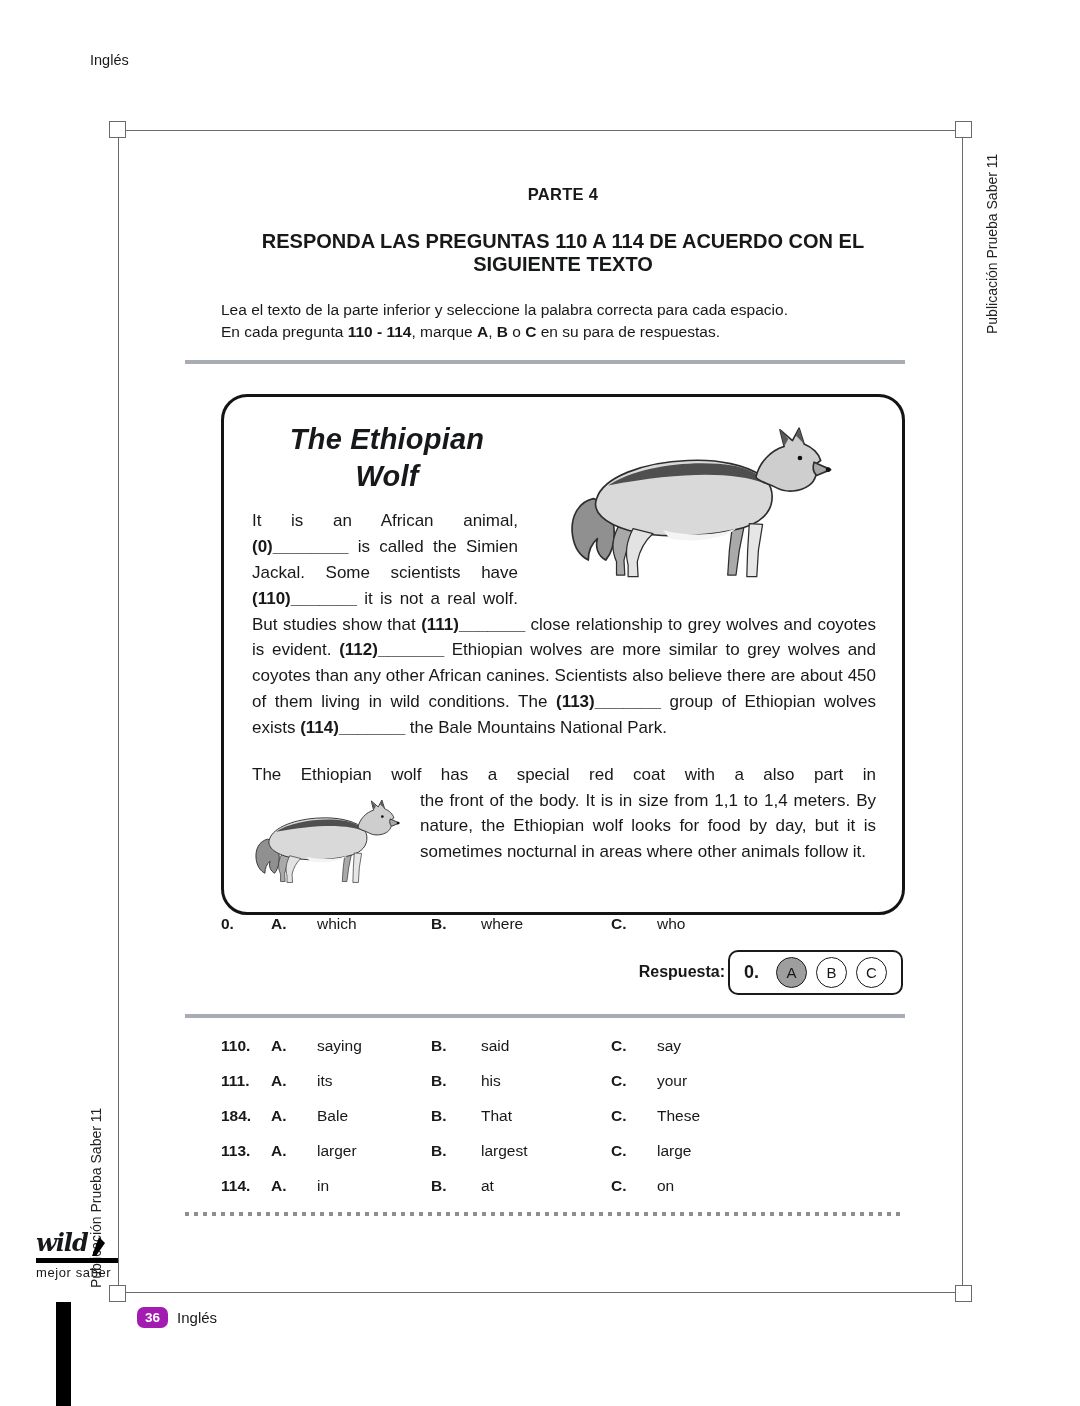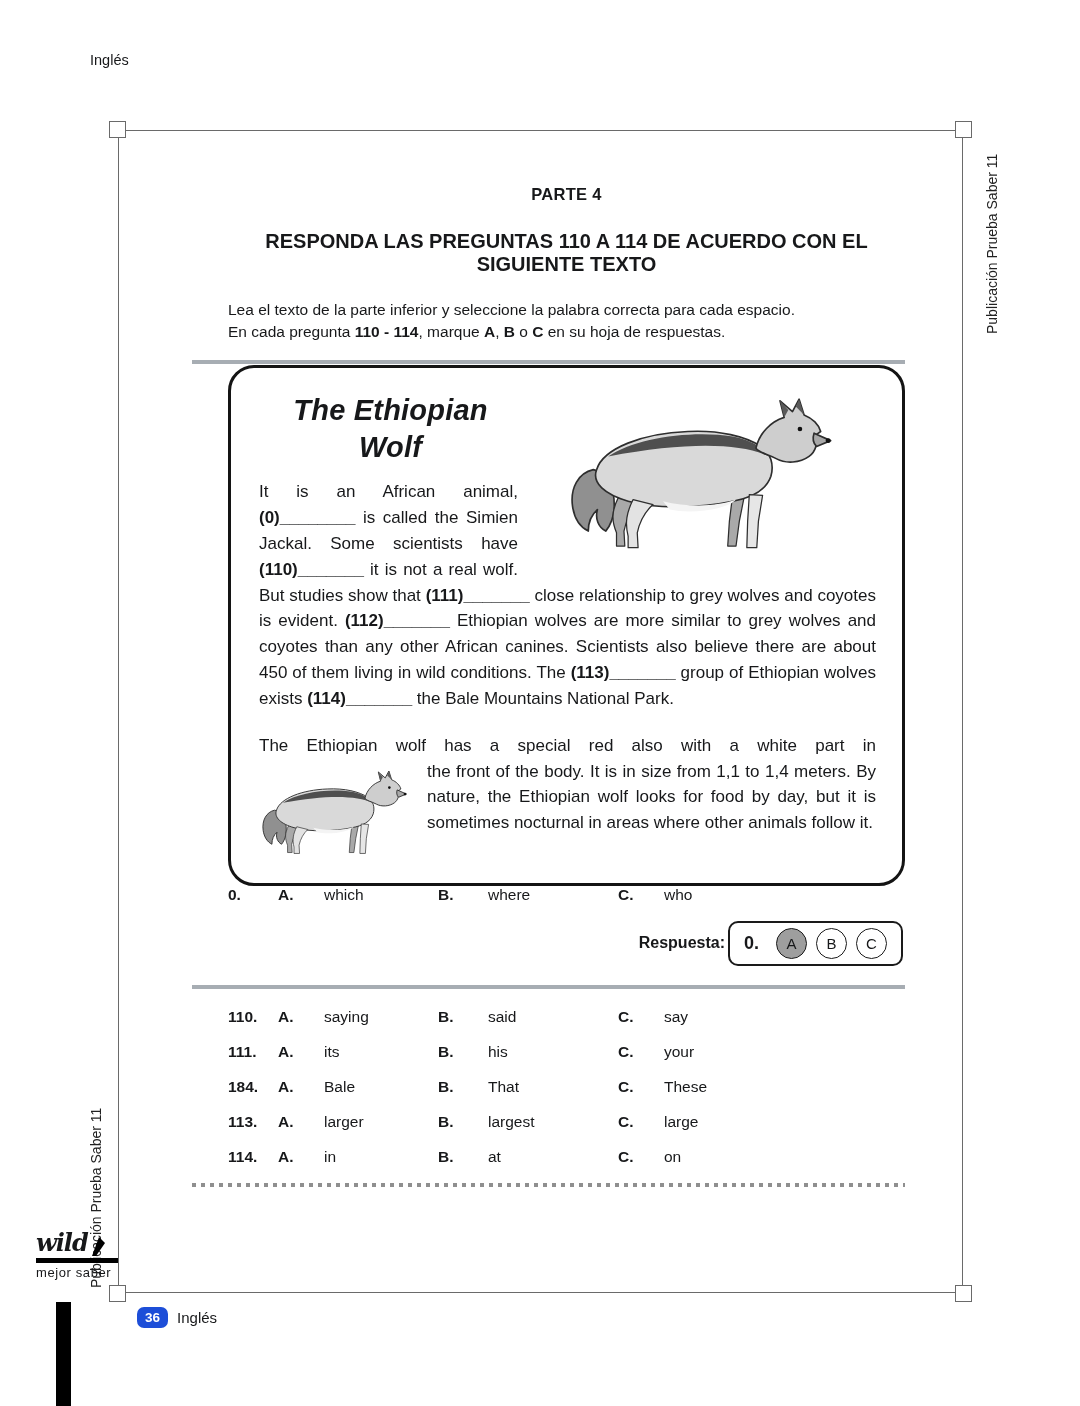--- a/index.html
+++ b/index.html
@@ -15,21 +15,20 @@
   .side-text {
     position:absolute; transform-origin:0 0; transform:rotate(-90deg);
     white-space:nowrap; font-size:14px; color:#222;
   }
   .side-right { left:984px; top:334px; }
   .side-left  { left:88px;  top:1288px; }
 
   .frame {
     position:absolute; left:118px; top:130px; width:845px; height:1163px;
     border:1.6px solid #6a6a6a;
-    padding-left:7px;
   }
   .corner {
     position:absolute; width:17px; height:17px;
     border:1.6px solid #6a6a6a; background:#fff;
   }
   .c-tl{left:-10px;top:-10px;} .c-tr{right:-10px;top:-10px;}
   .c-bl{left:-10px;bottom:-10px;} .c-br{right:-10px;bottom:-10px;}
 
   .inner { padding:54px 57px 0 102px; }
 
@@ -37,21 +36,21 @@
   .resp-title { text-align:center; font-weight:bold; font-size:20px; margin-bottom:23px; }
   .instr { font-size:15.5px; line-height:1.42; }
   .b { font-weight:700; }
 
   .divider {
     height:4px; background:#a7adb3;
     margin:17px 0 0 -36px; width:calc(100% + 36px);
   }
 
   .passage-box {
-    margin-top:1px; border:3px solid #141414; border-radius:26px;
+    margin-top:30px; border:3px solid #141414; border-radius:26px;
     padding:20px 26px 22px 28px; overflow:hidden;
   }
   .wolf-large { float:right; width:348px; height:166px; margin:2px 0 10px 10px; }
   .wolf-large svg, .wolf-small svg { width:100%; height:100%; display:block; }
   .passage-title {
     font-size:29px; font-weight:bold; font-style:italic; text-align:center;
     width:262px; line-height:1.28; margin:4px 0 13px 4px; letter-spacing:.2px;
   }
   .passage { font-size:17px; line-height:1.52; text-align:justify; }
   .p2a { margin-top:21px; text-align-last:justify; }
@@ -78,21 +77,21 @@
   .bubble.filled { background:#9e9e9e; }
 
   .div2 { margin-top:19px; margin-bottom:19px; }
 
   .dotted {
     height:4px; margin:3px 0 0 -36px; width:calc(100% + 36px);
     background:repeating-linear-gradient(90deg,#8f8f8f 0 4px, transparent 4px 9px);
   }
 
   .footer { position:absolute; left:137px; top:1307px; display:flex; align-items:center; gap:9px; }
-  .page-badge { background:#1d4ed8; color:#fff; font-weight:bold; font-size:13.5px; padding:3px 8px; border-radius:7px; }
+  .page-badge { background:#a21caf; color:#fff; font-weight:bold; font-size:13.5px; padding:3px 8px; border-radius:7px; }
   .footer-label { font-size:15px; }
 
   .logo { position:absolute; left:36px; top:1228px; width:82px; }
   .logo-row { display:flex; align-items:flex-end; gap:2px; border-bottom:5px solid #000; padding-bottom:1px; }
   .logo-text { font-size:24px; font-weight:800; font-style:italic; letter-spacing:-1px; font-family:"DejaVu Serif", serif; }
   .pen-icon svg { width:18px; height:22px; display:block; }
   .logo-tag { font-size:13px; letter-spacing:.6px; margin-top:2px; }
   .black-bar { position:absolute; left:56px; top:1302px; width:15px; height:104px; background:#000; }
 </style>
 </head>
@@ -105,21 +104,21 @@
 <div class="frame">
   <div class="corner c-tl"></div>
   <div class="corner c-tr"></div>
   <div class="corner c-bl"></div>
   <div class="corner c-br"></div>
 
   <div class="inner">
     <div class="part-title">PARTE 4</div>
     <div class="resp-title">RESPONDA LAS PREGUNTAS 110 A 114 DE ACUERDO CON EL SIGUIENTE TEXTO</div>
     <p class="instr">Lea el texto de la parte inferior y seleccione la palabra correcta para cada espacio.</p>
-    <p class="instr"><span>En cada pregunta </span><span class="b">110 - 114</span><span>, marque </span><span class="b">A</span><span>, </span><span class="b">B</span><span> o </span><span class="b">C</span><span> en su hoja de respuestas.</span></p>
+    <p class="instr"><span>En cada pregunta </span><span class="b">110 - 114</span><span>, marque </span><span class="b">A</span><span>, </span><span class="b">B</span><span> o </span><span class="b">C</span><span> en su para de respuestas.</span></p>
 
     <div class="divider"></div>
 
     <div class="passage-box">
       <div class="wolf-large">
         <svg viewBox="0 0 330 200" xmlns="http://www.w3.org/2000/svg" aria-hidden="true">
           <g id="wolfShape" stroke="#2e2e2e" stroke-width="2" stroke-linejoin="round">
             <path d="M34,96 C16,100 6,118 9,140 C11,154 18,165 28,170 C28,159 32,150 39,144 C36,155 40,165 49,170 C58,159 61,142 58,124 C56,108 47,99 34,96 Z" fill="#909090"></path>
             <path d="M64,130 C56,146 56,158 62,172 L62,188 L72,188 L71,170 C74,156 80,144 88,136 Z" fill="#a9a9a9" stroke-width="1.5"></path>
             <path d="M202,126 L198,158 L196,188 L206,188 L210,158 L216,128 Z" fill="#a9a9a9" stroke-width="1.5"></path>
@@ -132,21 +131,21 @@
             <path d="M300,52 L320,61 L303,68 C299,64 298,58 300,52 Z" fill="#a8a8a8"></path>
             <path d="M264,33 L259,13 L269,24 Z" fill="#5a5a5a" stroke="none"></path>
             <path d="M282,11 L288,30 L278,20 Z" fill="#5a5a5a" stroke="none"></path>
             <circle cx="283" cy="47" r="2.8" fill="#111" stroke="none"></circle>
             <circle cx="317" cy="61" r="3" fill="#111" stroke="none"></circle>
           </g>
         </svg>
       </div>
       <div class="passage-title"><span>The Ethiopian</span><br><span>Wolf</span></div>
       <p class="passage"><span>It is an African animal, </span><span class="b">(0)________</span><span> is called the Simien Jackal. Some scientists have </span><span class="b">(110)_______</span><span> it is not a real wolf. But studies show that </span><span class="b">(111)_______</span><span> close relationship to grey wolves and coyotes is evident. </span><span class="b">(112)_______</span><span> Ethiopian wolves are more similar to grey wolves and coyotes than any other African canines. Scientists also believe there are about 450 of them living in wild conditions. The </span><span class="b">(113)_______</span><span> group of Ethiopian wolves exists </span><span class="b">(114)_______</span><span> the Bale Mountains National Park.</span></p>
-      <p class="passage p2a">The Ethiopian wolf has a special red also with a white part in</p>
+      <p class="passage p2a">The Ethiopian wolf has a special red coat with a also part in</p>
       <p class="passage p2b"><span class="wolf-small">
             <svg viewBox="0 0 330 200" xmlns="http://www.w3.org/2000/svg" aria-hidden="true">
               <use href="#wolfShape"></use>
             </svg>
           </span><span>the front of the body. It is in size from 1,1 to 1,4 meters. By nature, the Ethiopian wolf looks for food by day, but it is sometimes nocturnal in areas where other animals follow it.</span></p>
     </div>
 
 
     <div class="q-row">
       <span class="num">0.</span>

